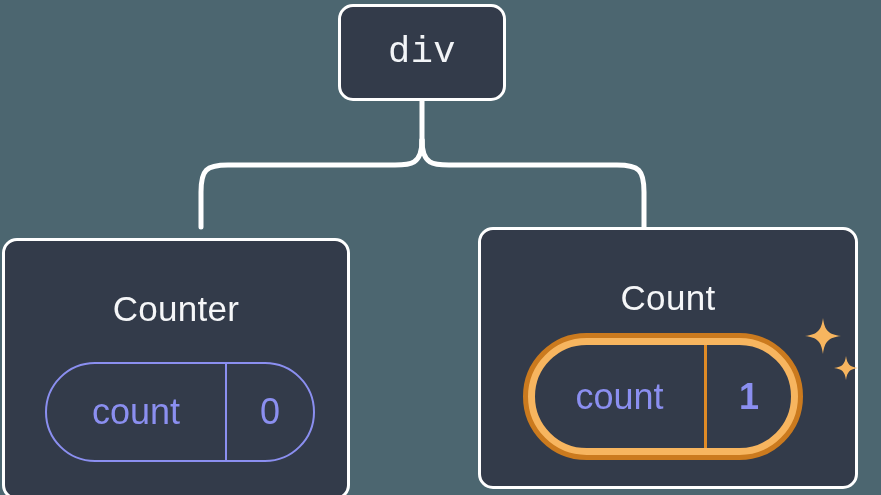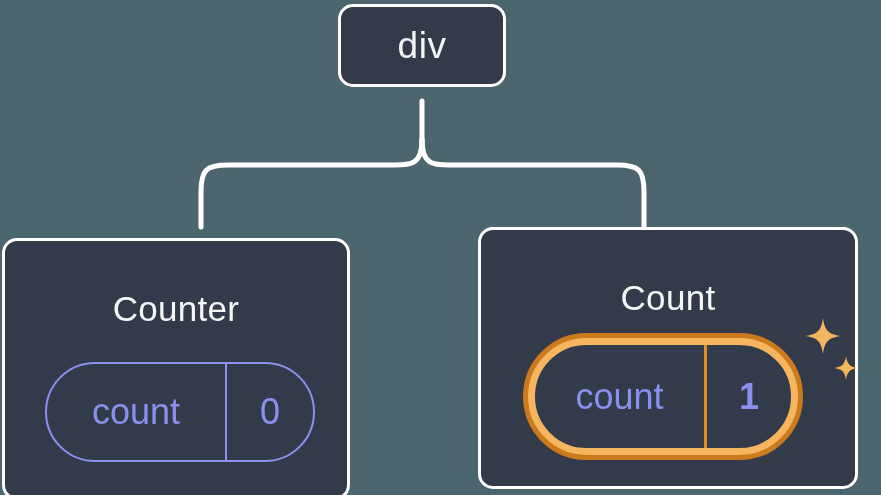--- a/index.html
+++ b/index.html
@@ -37,24 +37,25 @@
     border: 3px solid #ffffff;
     border-radius: 15px;
     box-sizing: border-box;
   }
 
   
   #root-node {
     left: 338px;
     top: 4px;
     width: 168px;
-    height: 83px;
+    height: 97px;
     display: flex;
     align-items: center;
     justify-content: center;
+    font-family: Liberation Mono, monospace;
   }
   #root-node .node-title {
     color: #f2f4f7;
     font-size: 37px;
     line-height: 1;
     letter-spacing: 0.5px;
   }
 
   
   .card {

